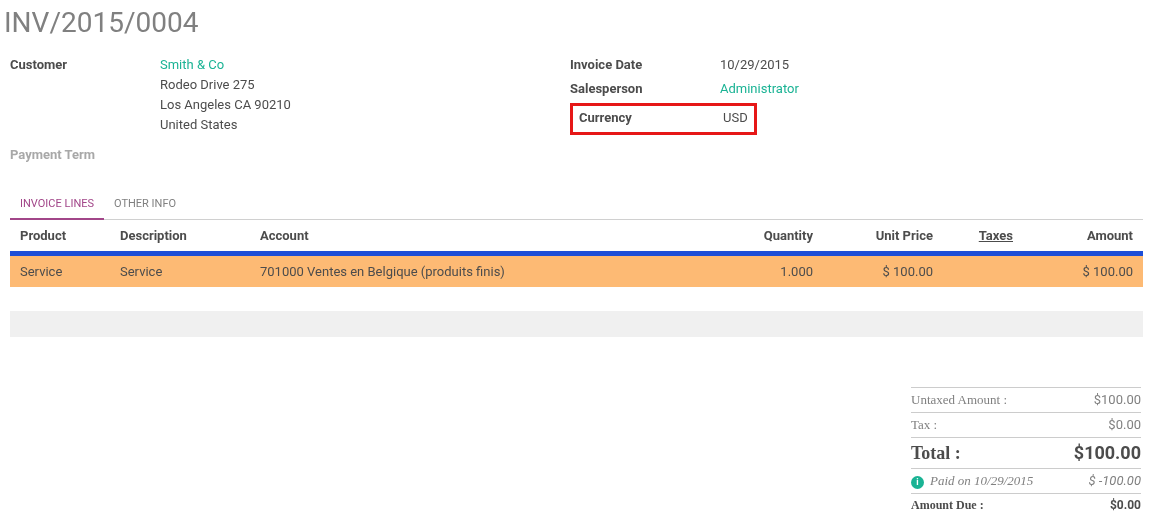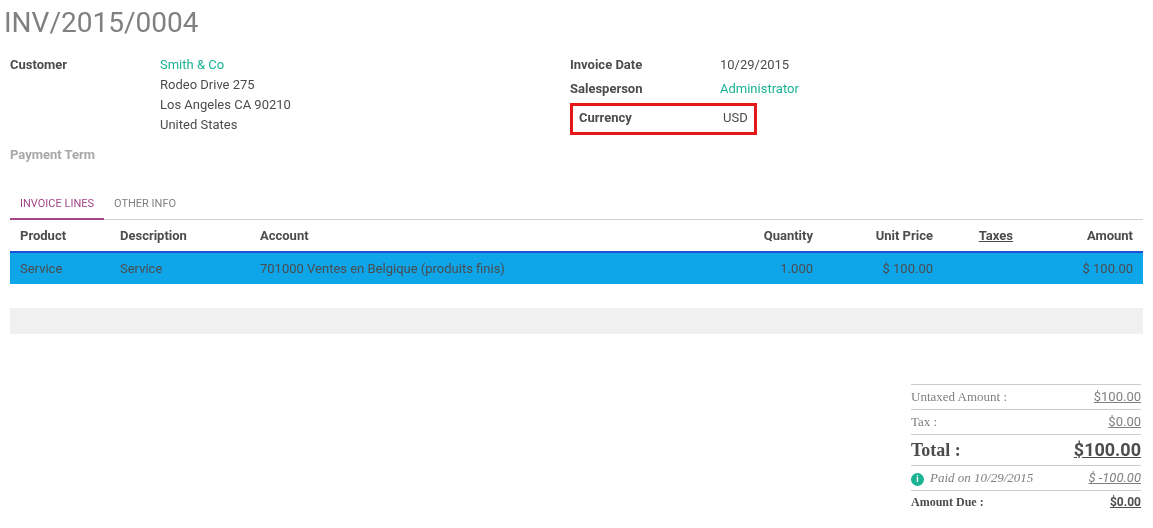--- a/index.html
+++ b/index.html
@@ -59,25 +59,25 @@
     }
     table.lines {
       width: calc(100% - 20px);
       margin: 0 10px;
       border-collapse: collapse;
     }
     table.lines th {
       text-align: left;
       font-weight: 700;
       padding: 8px 10px;
-      border-bottom: 2px solid #1d4ed8;
+      border-bottom: 5px solid #1d4ed8;
       color: #4c4c4c;
     }
     table.lines th.num { text-align: right; }
-    table.lines tbody tr { background: #0ea5e9; }
+    table.lines tbody tr { background: #fdba74; }
     table.lines td {
       padding: 8px 10px;
       color: #4c4c4c;
     }
     table.lines td.num { text-align: right; }
     .spacer-row {
       background: #f0f0f0;
       height: 26px;
       margin: 24px 10px 0 10px;
     }
@@ -98,21 +98,20 @@
     .totals-row:first-child { border-top: 1px solid #ccc; }
     .totals-label {
       text-align: left;
       flex: 1;
       padding-right: 12px;
       font-family: Liberation Serif, serif;
     }
     .totals-value {
       min-width: 70px;
       text-align: right;
-      text-decoration: underline;
     }
     .totals-row.total-main .totals-label,
     .totals-row.total-main .totals-value {
       font-size: 18px;
       font-weight: 700;
       color: #4c4c4c;
     }
     .totals-row.paid {
       font-style: italic;
       color: #808080;

